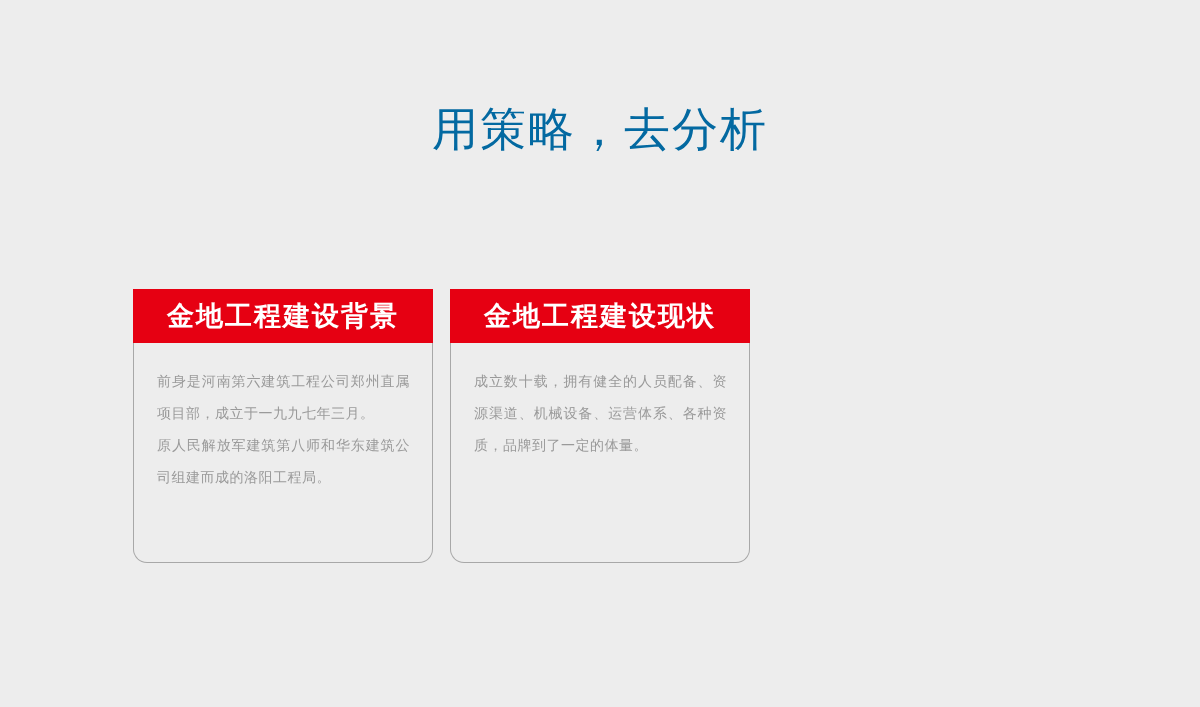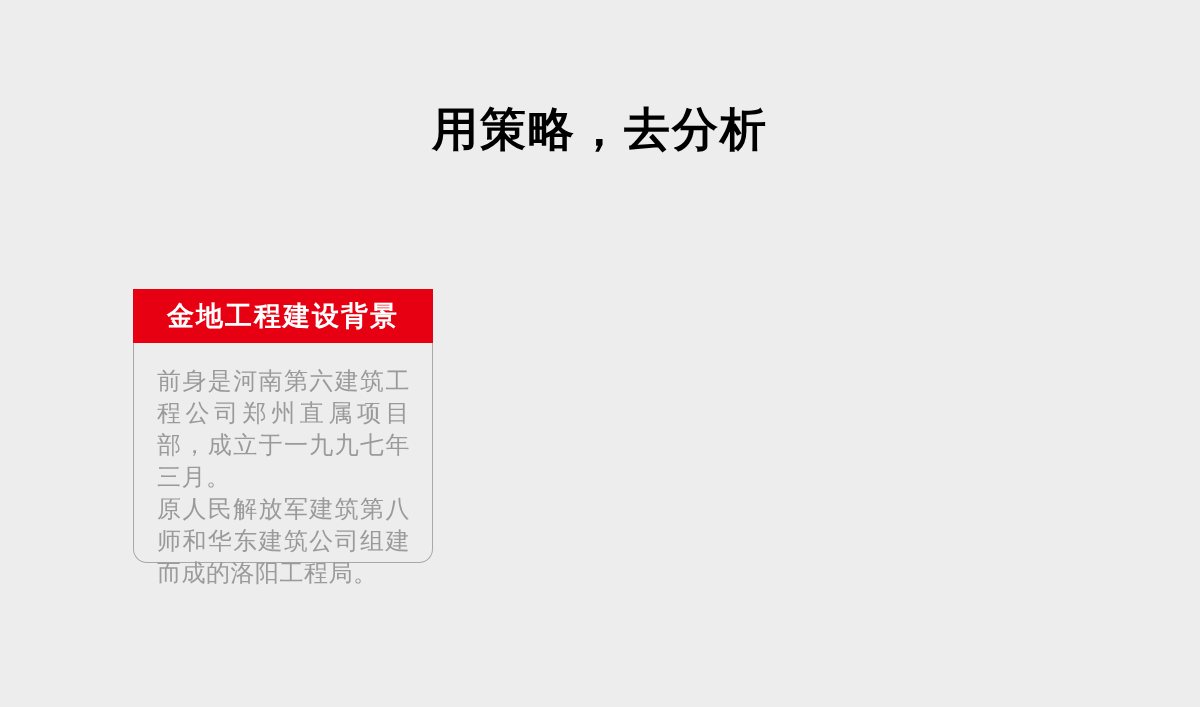--- a/index.html
+++ b/index.html
@@ -14,22 +14,22 @@
     position: relative;
     overflow: hidden;
   }
   .page-title {
     position: absolute;
     top: 104px;
     left: 0;
     width: 100%;
     text-align: center;
     font-size: 46px;
-    font-weight: bold;
-    color: #000000;
+    font-weight: normal;
+    color: #0369a1;
     letter-spacing: 2px;
     line-height: 1.1;
   }
   .cards-row {
     position: absolute;
     top: 289px;
     left: 133px;
     width: 772px;
     display: flex;
     gap: 17px;
@@ -50,35 +50,39 @@
     justify-content: center;
   }
   .card-body {
     height: 220px;
     box-sizing: border-box;
     border: 1px solid #a8a8a8;
     border-top: none;
     border-radius: 0 0 14px 14px;
     padding: 22px 22px 0 23px;
     color: #9a9a9a;
-    font-size: 24px;
+    font-size: 14px;
     line-height: 32px;
     text-align: justify;
     white-space: pre-line;
     letter-spacing: 0.5px;
   }
 </style>
 </head>
 <body>
 
 <div class="page-title">用策略，去分析</div>
 
 <div class="cards-row">
 
   <div class="card">
     <div class="card-header">金地工程建设背景</div>
     <div class="card-body">前身是河南第六建筑工程公司郑州直属项目部，成立于一九九七年三月。
 原人民解放军建筑第八师和华东建筑公司组建而成的洛阳工程局。</div>
   </div>
 
+  <div class="card">
+    <div class="card-header">金地工程建设现状</div>
+    <div class="card-body">成立数十载，拥有健全的人员配备、资源渠道、机械设备、运营体系、各种资质，品牌到了一定的体量。</div>
+  </div>
 
 
 </div>
 
 </body></html>

